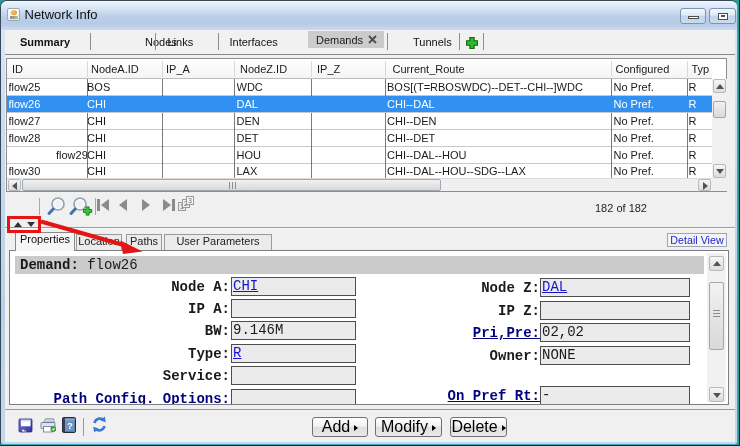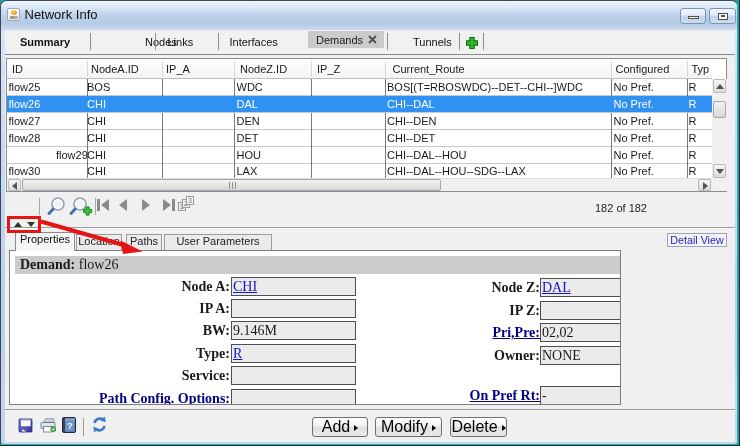--- a/index.html
+++ b/index.html
@@ -67,21 +67,21 @@
 #divrow { position:absolute; left:4px; top:216px; width:730px; height:15px; background:#f0f0f0; }
 .tri { position:absolute; width:0; height:0; }
 
 
 #tabs2 { position:absolute; left:4px; top:231px; width:730px; height:19px; background:#f0f0f0; }
 .t2 { position:absolute; background:#ebebeb; border:1px solid #9b9b9b; border-bottom:none; height:17px; top:2px; text-align:center; font-size:11px; color:#222; }
 #t2sel { position:absolute; left:10px; top:0px; width:60px; height:19px; background:#f6f6f6; border:1px solid #8a8a8a; border-bottom:none; text-align:center; font-size:11px; color:#111; z-index:3; }
 #detailview { position:absolute; left:662px; top:1px; width:60px; height:14px; border:1px solid #9aa4c0; background:#f4f4f4; color:#2222cc; font-size:10.7px; text-align:center; line-height:12.5px; white-space:nowrap; }
 
 
-#panel { position:absolute; left:8px; top:249px; width:612px; height:155px; background:#ffffff; border:1px solid #7e7e7e; font-family:Liberation Serif, serif; overflow:hidden; }
+#panel { position:absolute; left:8px; top:249px; width:720px; height:155px; background:#ffffff; border:1px solid #7e7e7e; font-family:Liberation Mono, monospace; overflow:hidden; }
 #dmbar { position:absolute; left:5px; top:5px; width:689px; height:18px; background:#cbcbcb; font-size:14px; line-height:18px; }
 .flabel { position:absolute; text-align:right; font-weight:bold; font-size:14px; line-height:20px; white-space:nowrap; }
 .ffield { position:absolute; height:19px; background:#ebebeb; border:1px solid #4e4e4e; font-size:14px; line-height:17px; padding-left:1px; white-space:nowrap; }
 .navy { color:#000080; text-decoration:underline; }
 .lnk { color:#1414cc; text-decoration:underline; }
 #pvsb { position:absolute; left:697px; top:2px; width:19px; height:149px; background:#f1f1f1; }
 
 
 #botbar { position:absolute; left:4px; top:407px; width:730px; height:34px; background:#f0f0f0; }
 .wbtn { position:absolute; top:9px; height:20px; border:1px solid #707070; border-radius:3px;

